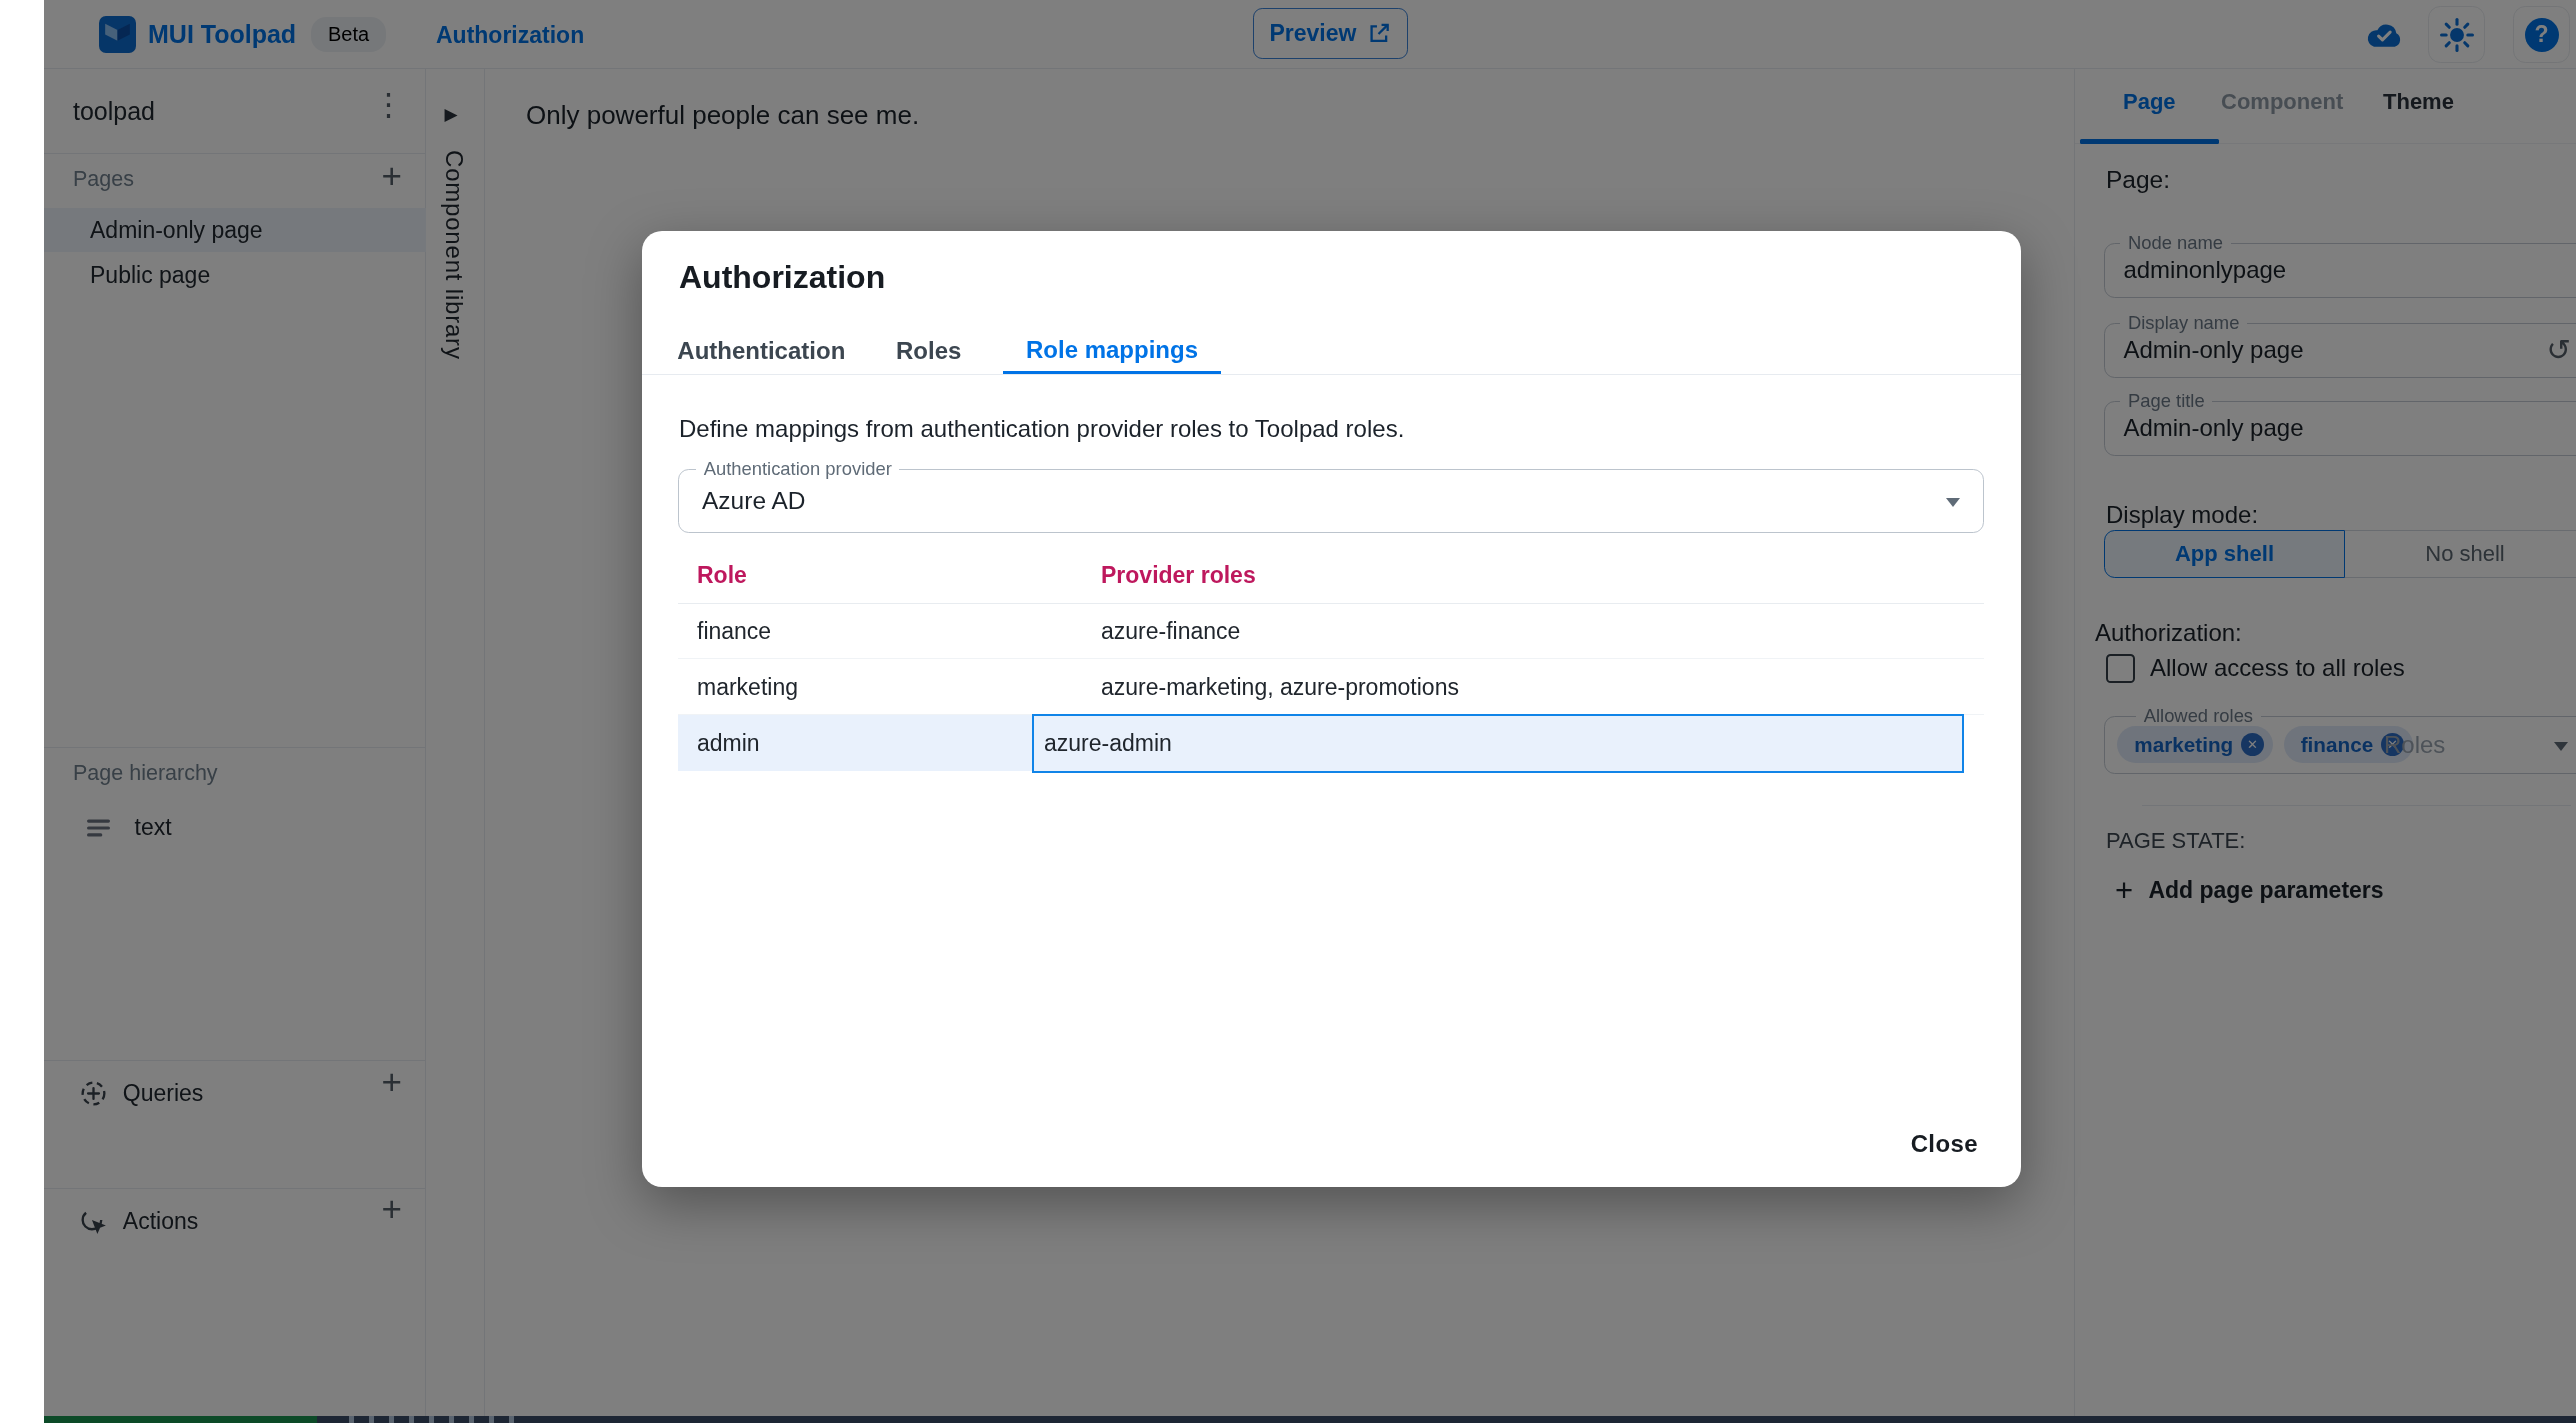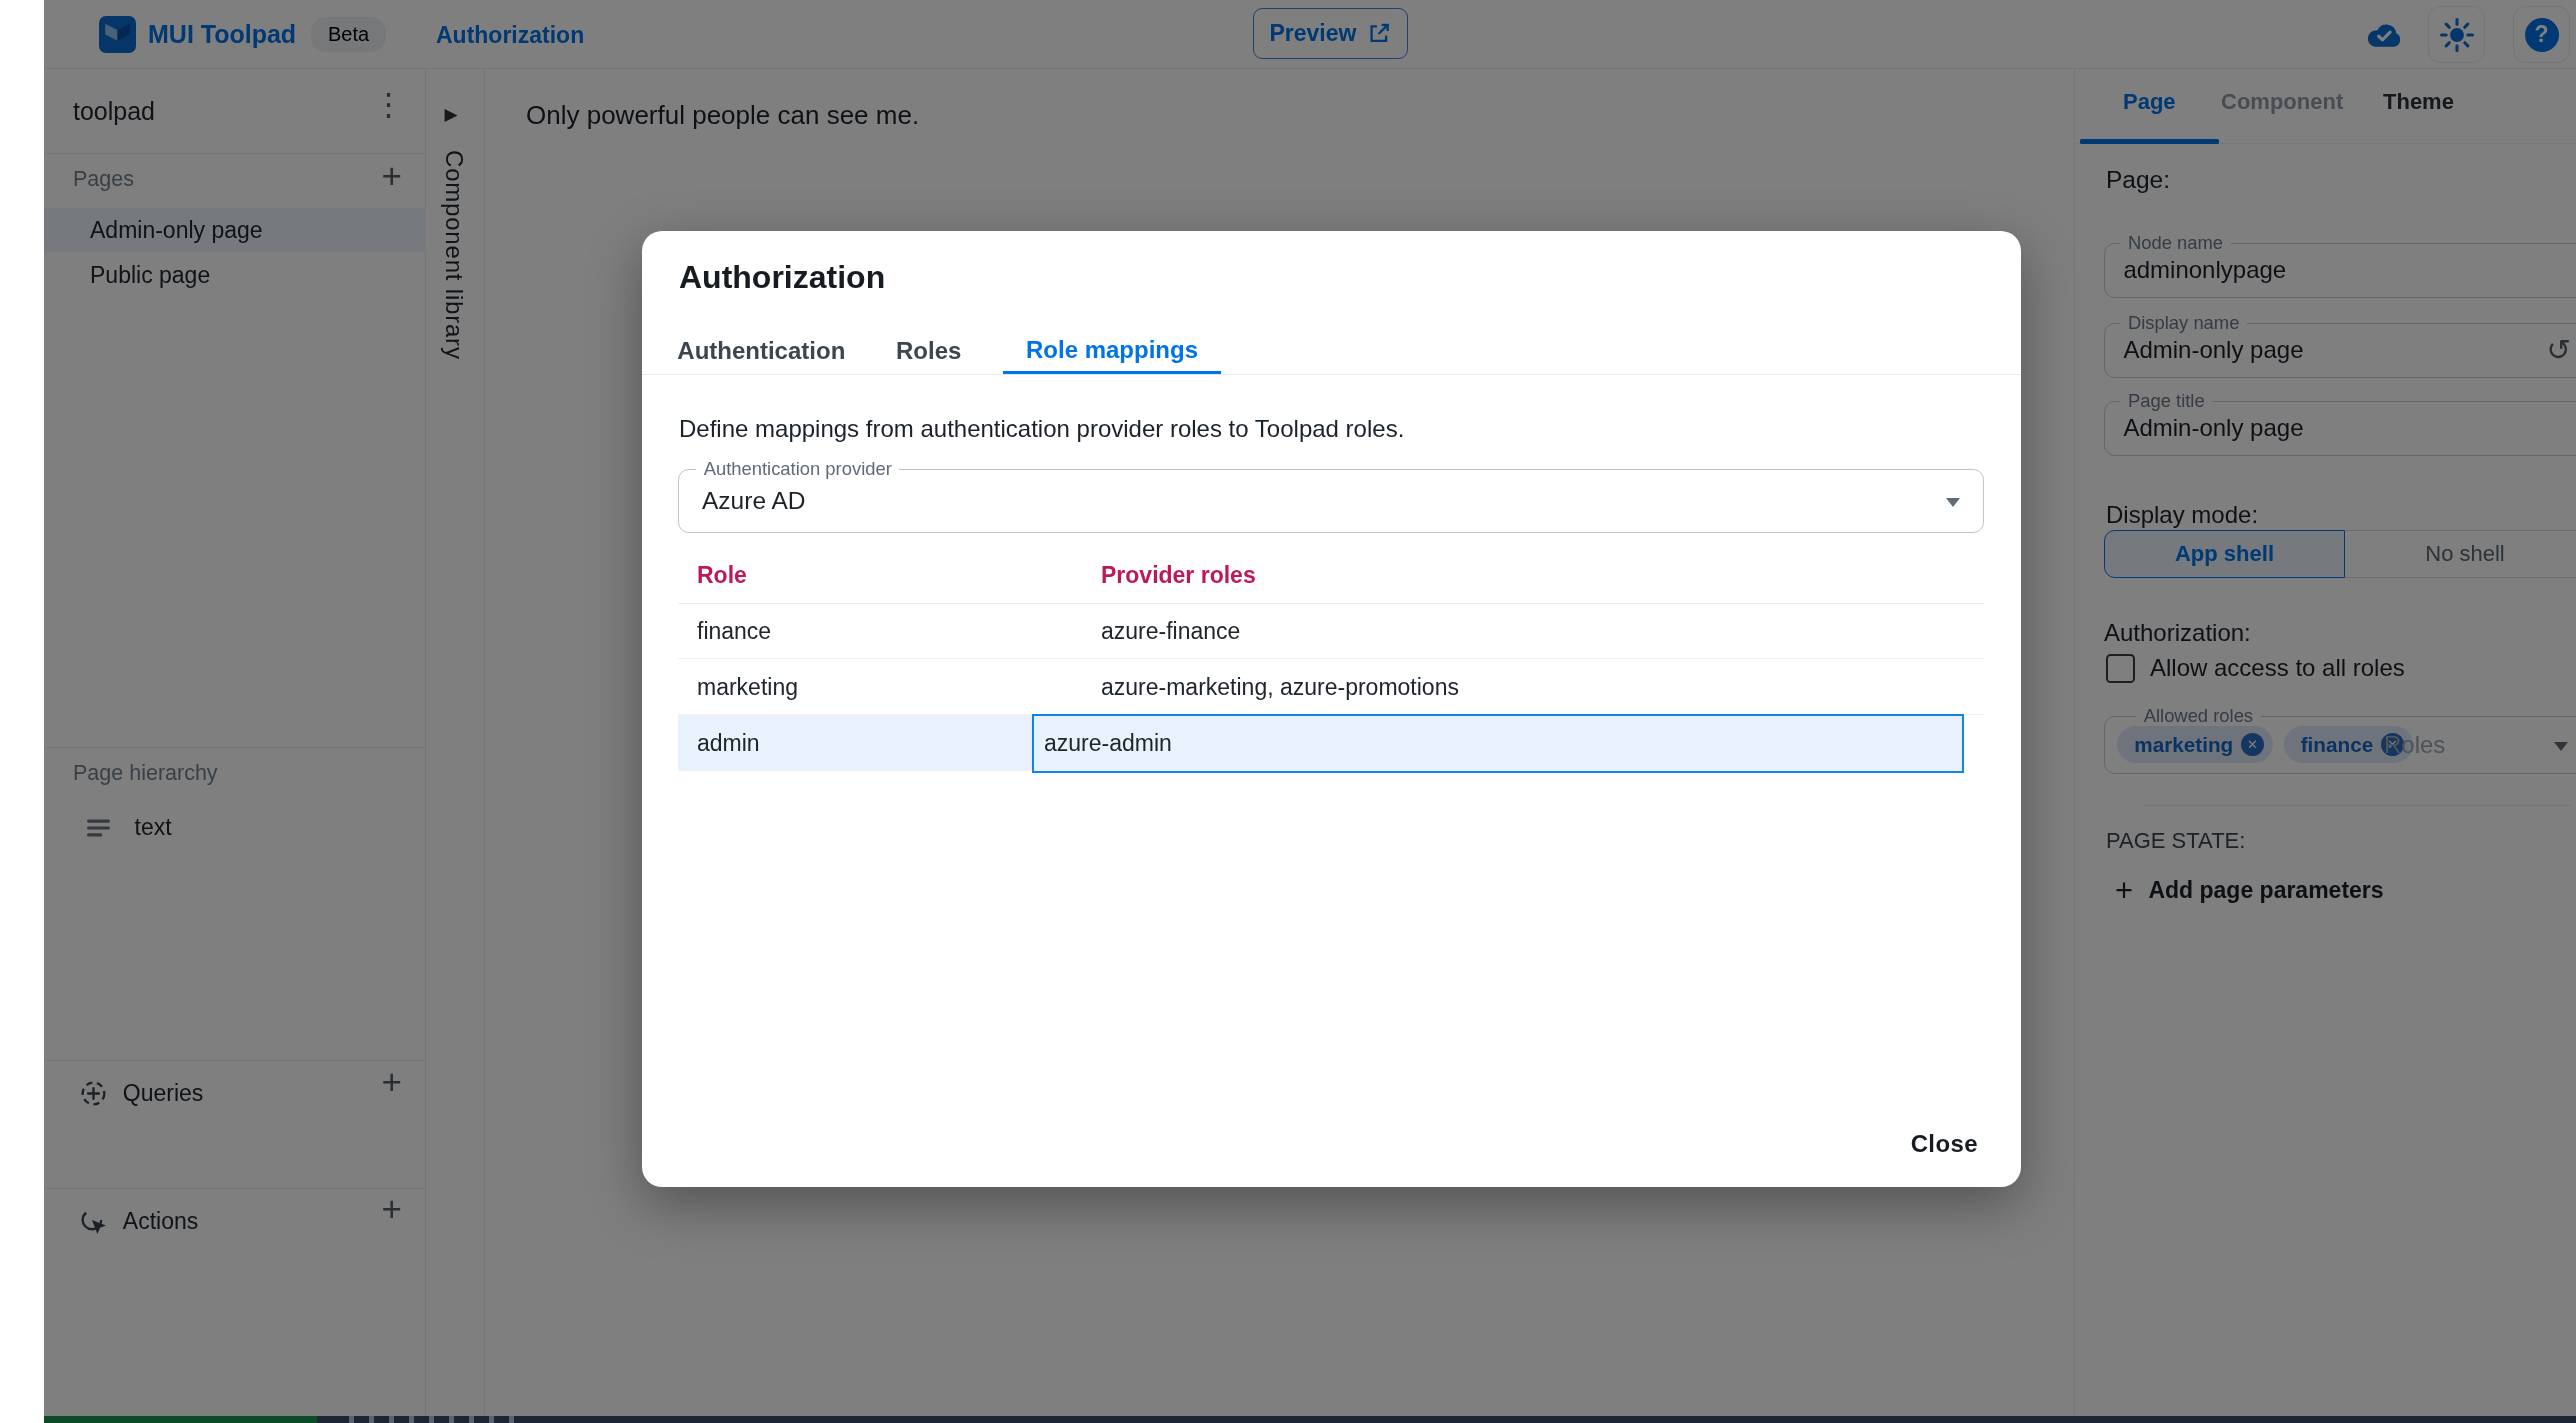--- a/index.html
+++ b/index.html
@@ -49,21 +49,21 @@
   .ins-tabline{position:absolute;left:0;top:74px;width:533px;border-top:1.5px solid #eef1f4;}
   .ins-heading{position:absolute;left:31px;top:97px;font-size:24.5px;color:#1b222a;}
   .field{position:absolute;left:29px;width:483px;height:55px;border:1.5px solid #c4cbd4;border-radius:10.7px;box-sizing:border-box;background:#fff;}
   .field .flabel{position:absolute;left:15.3px;top:-12.3px;background:#fff;padding:0 7.7px;font-size:18.4px;color:#6b7887;}
   .field .fvalue{position:absolute;left:18.4px;top:0;height:52px;display:flex;align-items:center;font-size:24px;color:#1b222a;}
   .reset{position:absolute;right:15.3px;top:9.2px;font-size:29px;color:#545e68;cursor:pointer;}
   .dm-label{position:absolute;left:31px;top:432px;font-size:24px;color:#1b222a;}
   .toggle{position:absolute;left:29px;top:461px;width:483px;height:48px;}
   .tg-left{position:absolute;left:0;top:0;width:241px;height:48px;border:1.5px solid #0073E6;border-radius:10.7px 0 0 10.7px;background:rgba(0,115,230,0.07);box-sizing:border-box;display:flex;align-items:center;justify-content:center;font-size:22px;font-weight:600;color:#0073E6;cursor:pointer;}
   .tg-right{position:absolute;left:241px;top:0;width:241px;height:48px;border:1.5px solid #d3d9e0;border-left:none;border-radius:0 10.7px 10.7px 0;box-sizing:border-box;display:flex;align-items:center;justify-content:center;font-size:22px;color:#5b6670;cursor:pointer;}
-  .auth-label{position:absolute;left:29px;top:550px;font-size:24px;color:#1b222a;}
+  .auth-label{position:absolute;left:20px;top:550px;font-size:24px;color:#1b222a;}
   .cbx{position:absolute;left:31px;top:585px;width:24.5px;height:24.5px;border:2.3px solid #343f49;border-radius:4.6px;cursor:pointer;}
   .cbx-label{position:absolute;left:75px;top:585px;font-size:24px;color:#1b222a;}
   .roles-field{position:absolute;left:29px;top:647px;width:483px;height:58px;border:1.5px solid #c4cbd4;border-radius:10.7px;box-sizing:border-box;}
   .roles-field .flabel{position:absolute;left:31px;top:-12.3px;background:#fff;padding:0 7.7px;font-size:18.4px;color:#6b7887;}
   .chips{position:absolute;left:12.3px;top:9.2px;display:flex;gap:10.7px;align-items:center;}
   .chip{height:37px;background:#dfe9f8;border-radius:20px;display:flex;align-items:center;gap:7.7px;padding:0 9.2px 0 17px;}
   .chip .cl{font-size:20.7px;font-weight:600;color:#1464c4;}
   .chip .cx{width:23px;height:23px;border-radius:50%;background:#2d6cc4;color:#fff;font-size:13px;font-weight:700;display:flex;align-items:center;justify-content:center;cursor:pointer;}
   .roles-ph{position:absolute;left:279px;top:13.8px;font-size:24px;color:#9aa5b1;}
   .caret{width:0;height:0;border-left:7.7px solid transparent;border-right:7.7px solid transparent;border-top:9.2px solid #5f6b77;}

